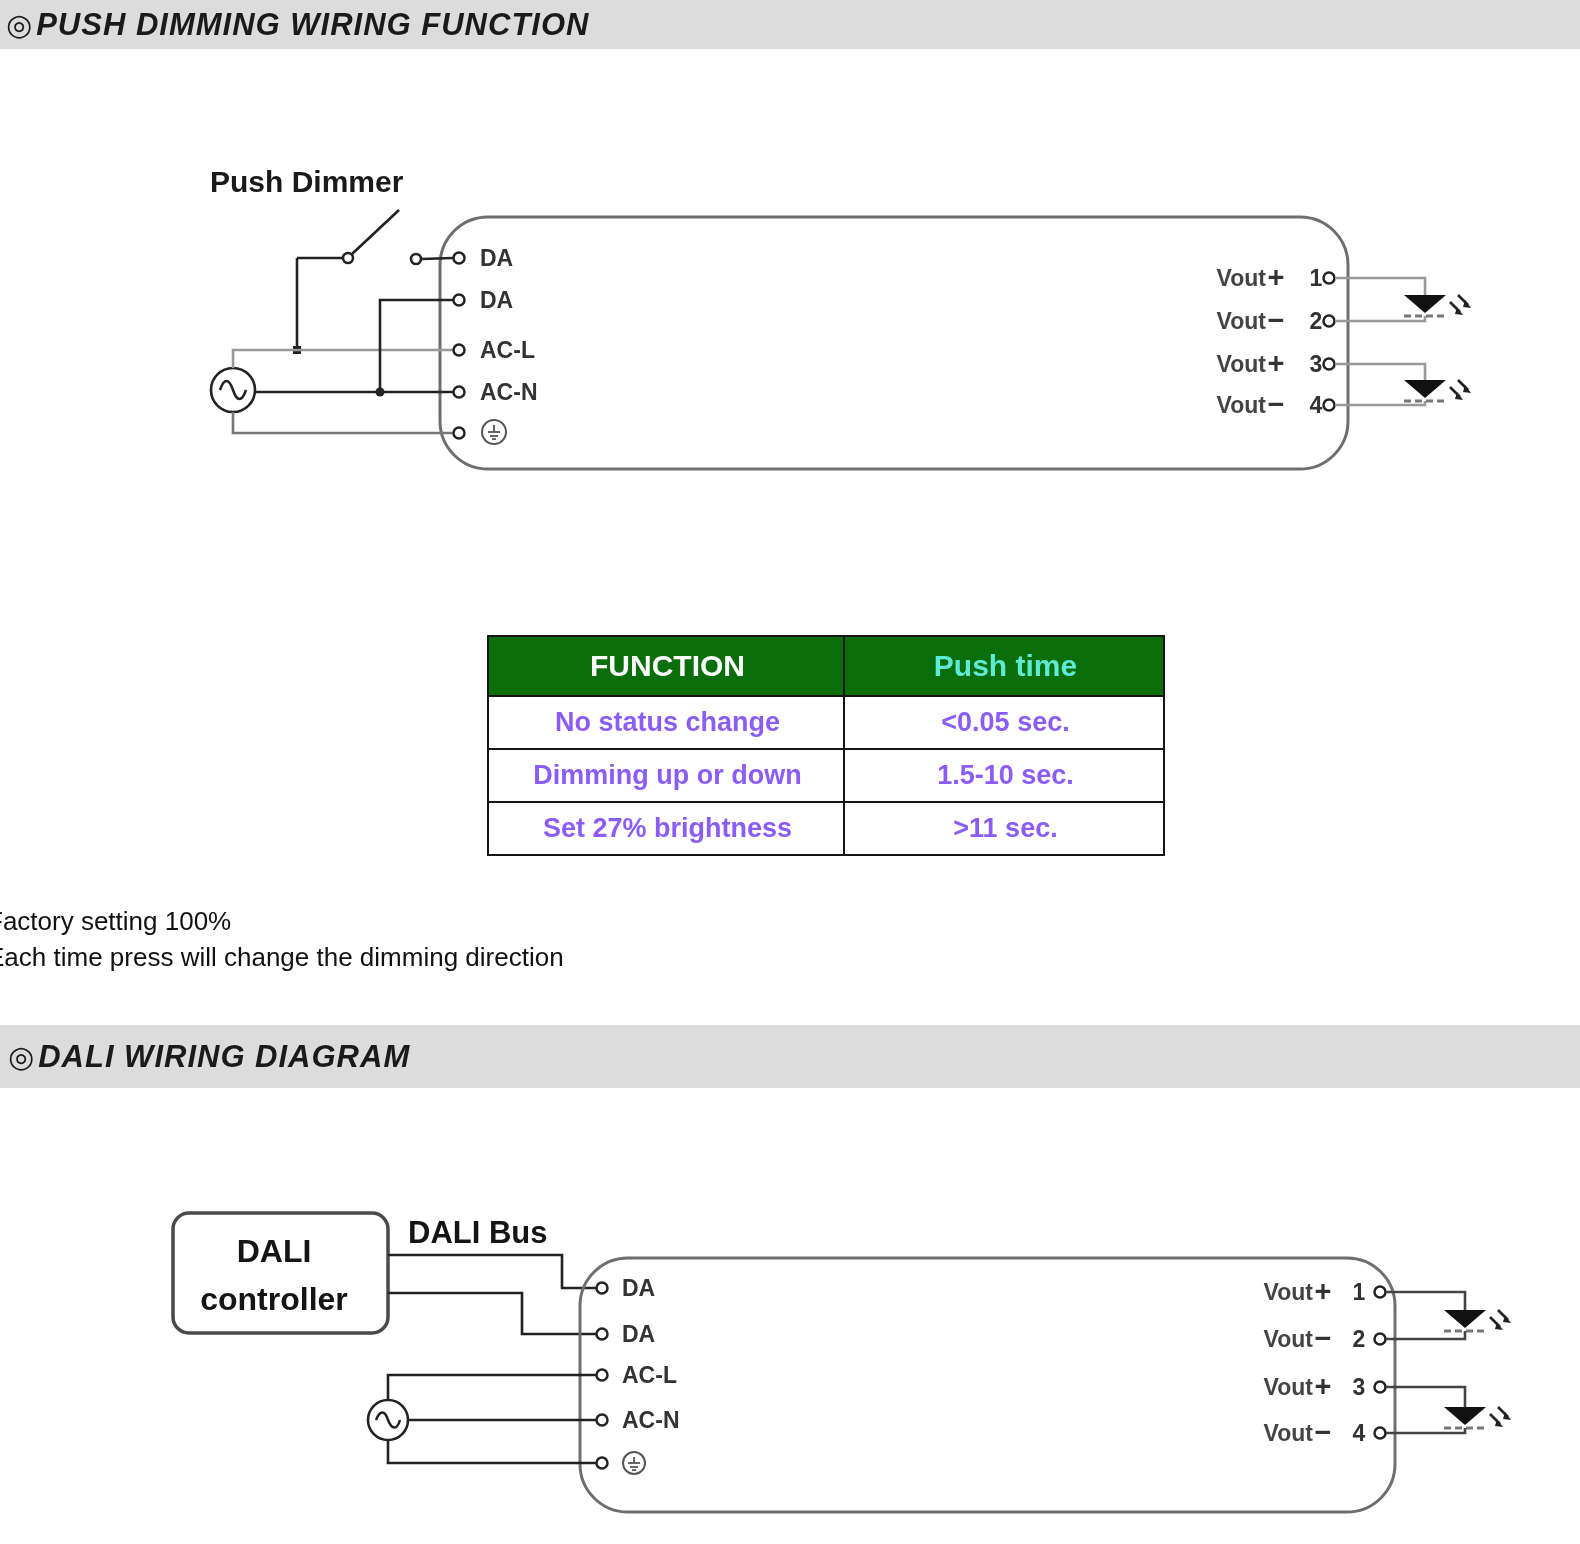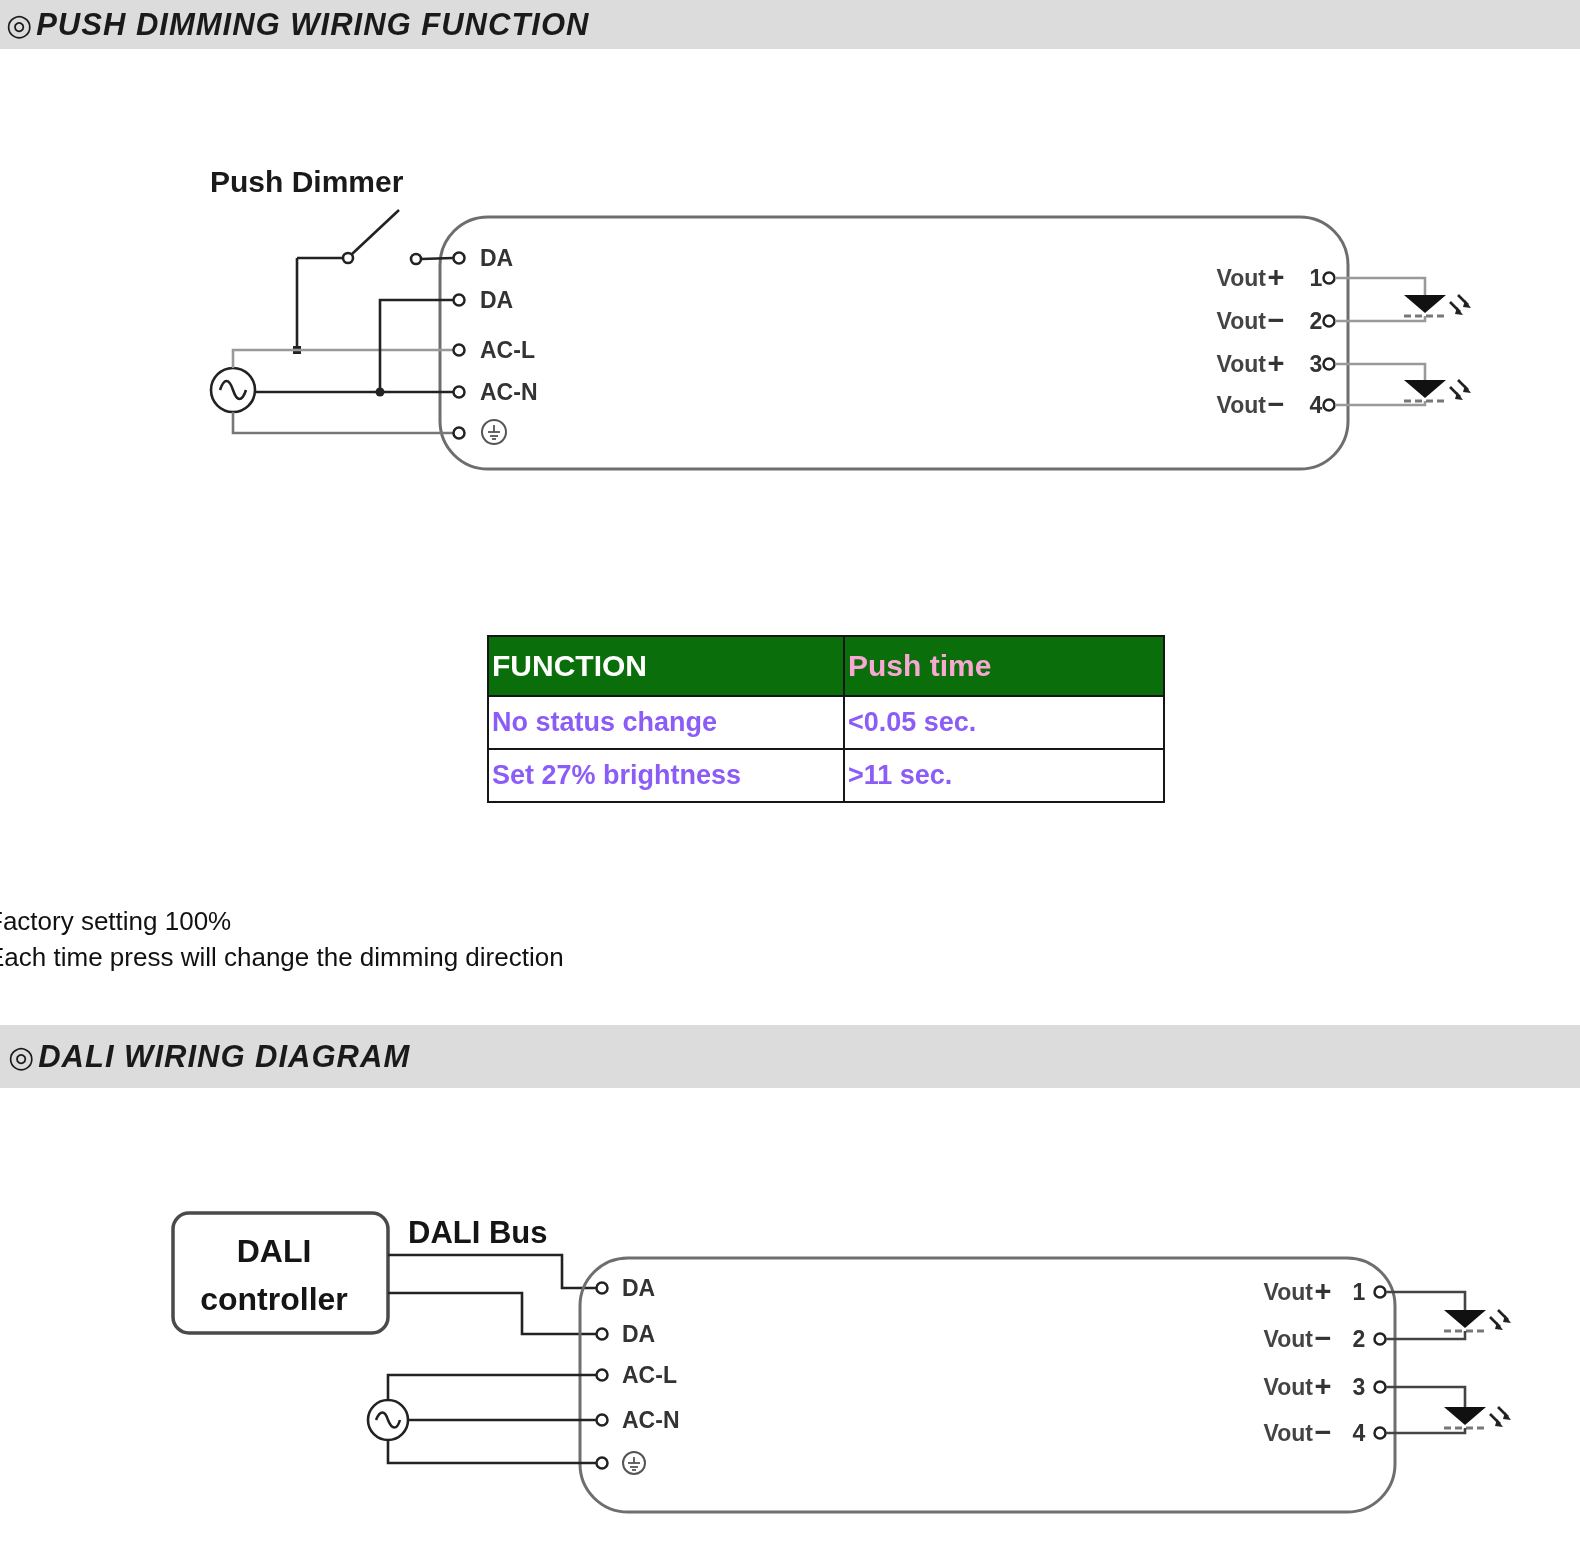--- a/index.html
+++ b/index.html
@@ -12,21 +12,21 @@
   #band1{top:0;height:49px;padding-left:6px;}
   #band2{top:1025px;height:63px;padding-left:8px;}
   svg{position:absolute;left:0;}
   svg text{font-family:"Liberation Sans","DejaVu Sans",sans-serif;}
   .term-label{font-size:23px;font-weight:bold;fill:#333;}
   .vout-label{font-size:23px;font-weight:bold;fill:#444;}
   .pin-num{font-size:23px;font-weight:bold;fill:#333;text-anchor:middle;}
   .sign{font-size:29px;font-weight:bold;fill:#333;text-anchor:middle;}
   .diagram-title{font-size:30px;font-weight:bold;fill:#1a1a1a;}
   #func-table{position:absolute;left:487px;top:635px;border-collapse:collapse;table-layout:fixed;}
-  #func-table th,#func-table td{border:2px solid #161616;text-align:left;padding:0 0 0 3px;vertical-align:middle;}
+  #func-table th,#func-table td{border:2px solid #161616;text-align:center;padding:0 0 0 3px;vertical-align:middle;}
   #func-table th{height:58px;font-size:30px;font-weight:bold;}
   #func-table td{height:51px;font-size:27px;font-weight:bold;color:#8b5cf6;background:#fff;}
   .note{position:absolute;left:-13px;font-size:26px;color:#111;white-space:nowrap;}
   #note1{top:906px;}
   #note2{top:942px;}
 </style>
 </head>
 <body>
 
 <div id="page">
@@ -137,27 +137,31 @@
   </svg>
 
   <table id="func-table">
     <colgroup>
         <col style="width:356px">
         <col style="width:320px">
       </colgroup>
     <thead>
       <tr>
         <th style="background: rgb(10, 110, 10); color: rgb(255, 255, 255);">FUNCTION</th>
-        <th style="background: rgb(10, 110, 10); color: #f9a8d4;">Push time</th>
+        <th style="background: rgb(10, 110, 10); color: #5eead4;">Push time</th>
       </tr>
     </thead>
     <tbody>
       <tr>
         <td>No status change</td>
         <td>&lt;0.05 sec.</td>
+      </tr>
+      <tr>
+        <td>Dimming up or down</td>
+        <td>1.5-10 sec.</td>
       </tr>
       <tr>
         <td>Set 27% brightness</td>
         <td>&gt;11 sec.</td>
       </tr>
     </tbody>
   </table>
 
   <div id="note1" class="note">Factory setting 100%</div>
   <div id="note2" class="note">Each time press will change the dimming direction</div>

